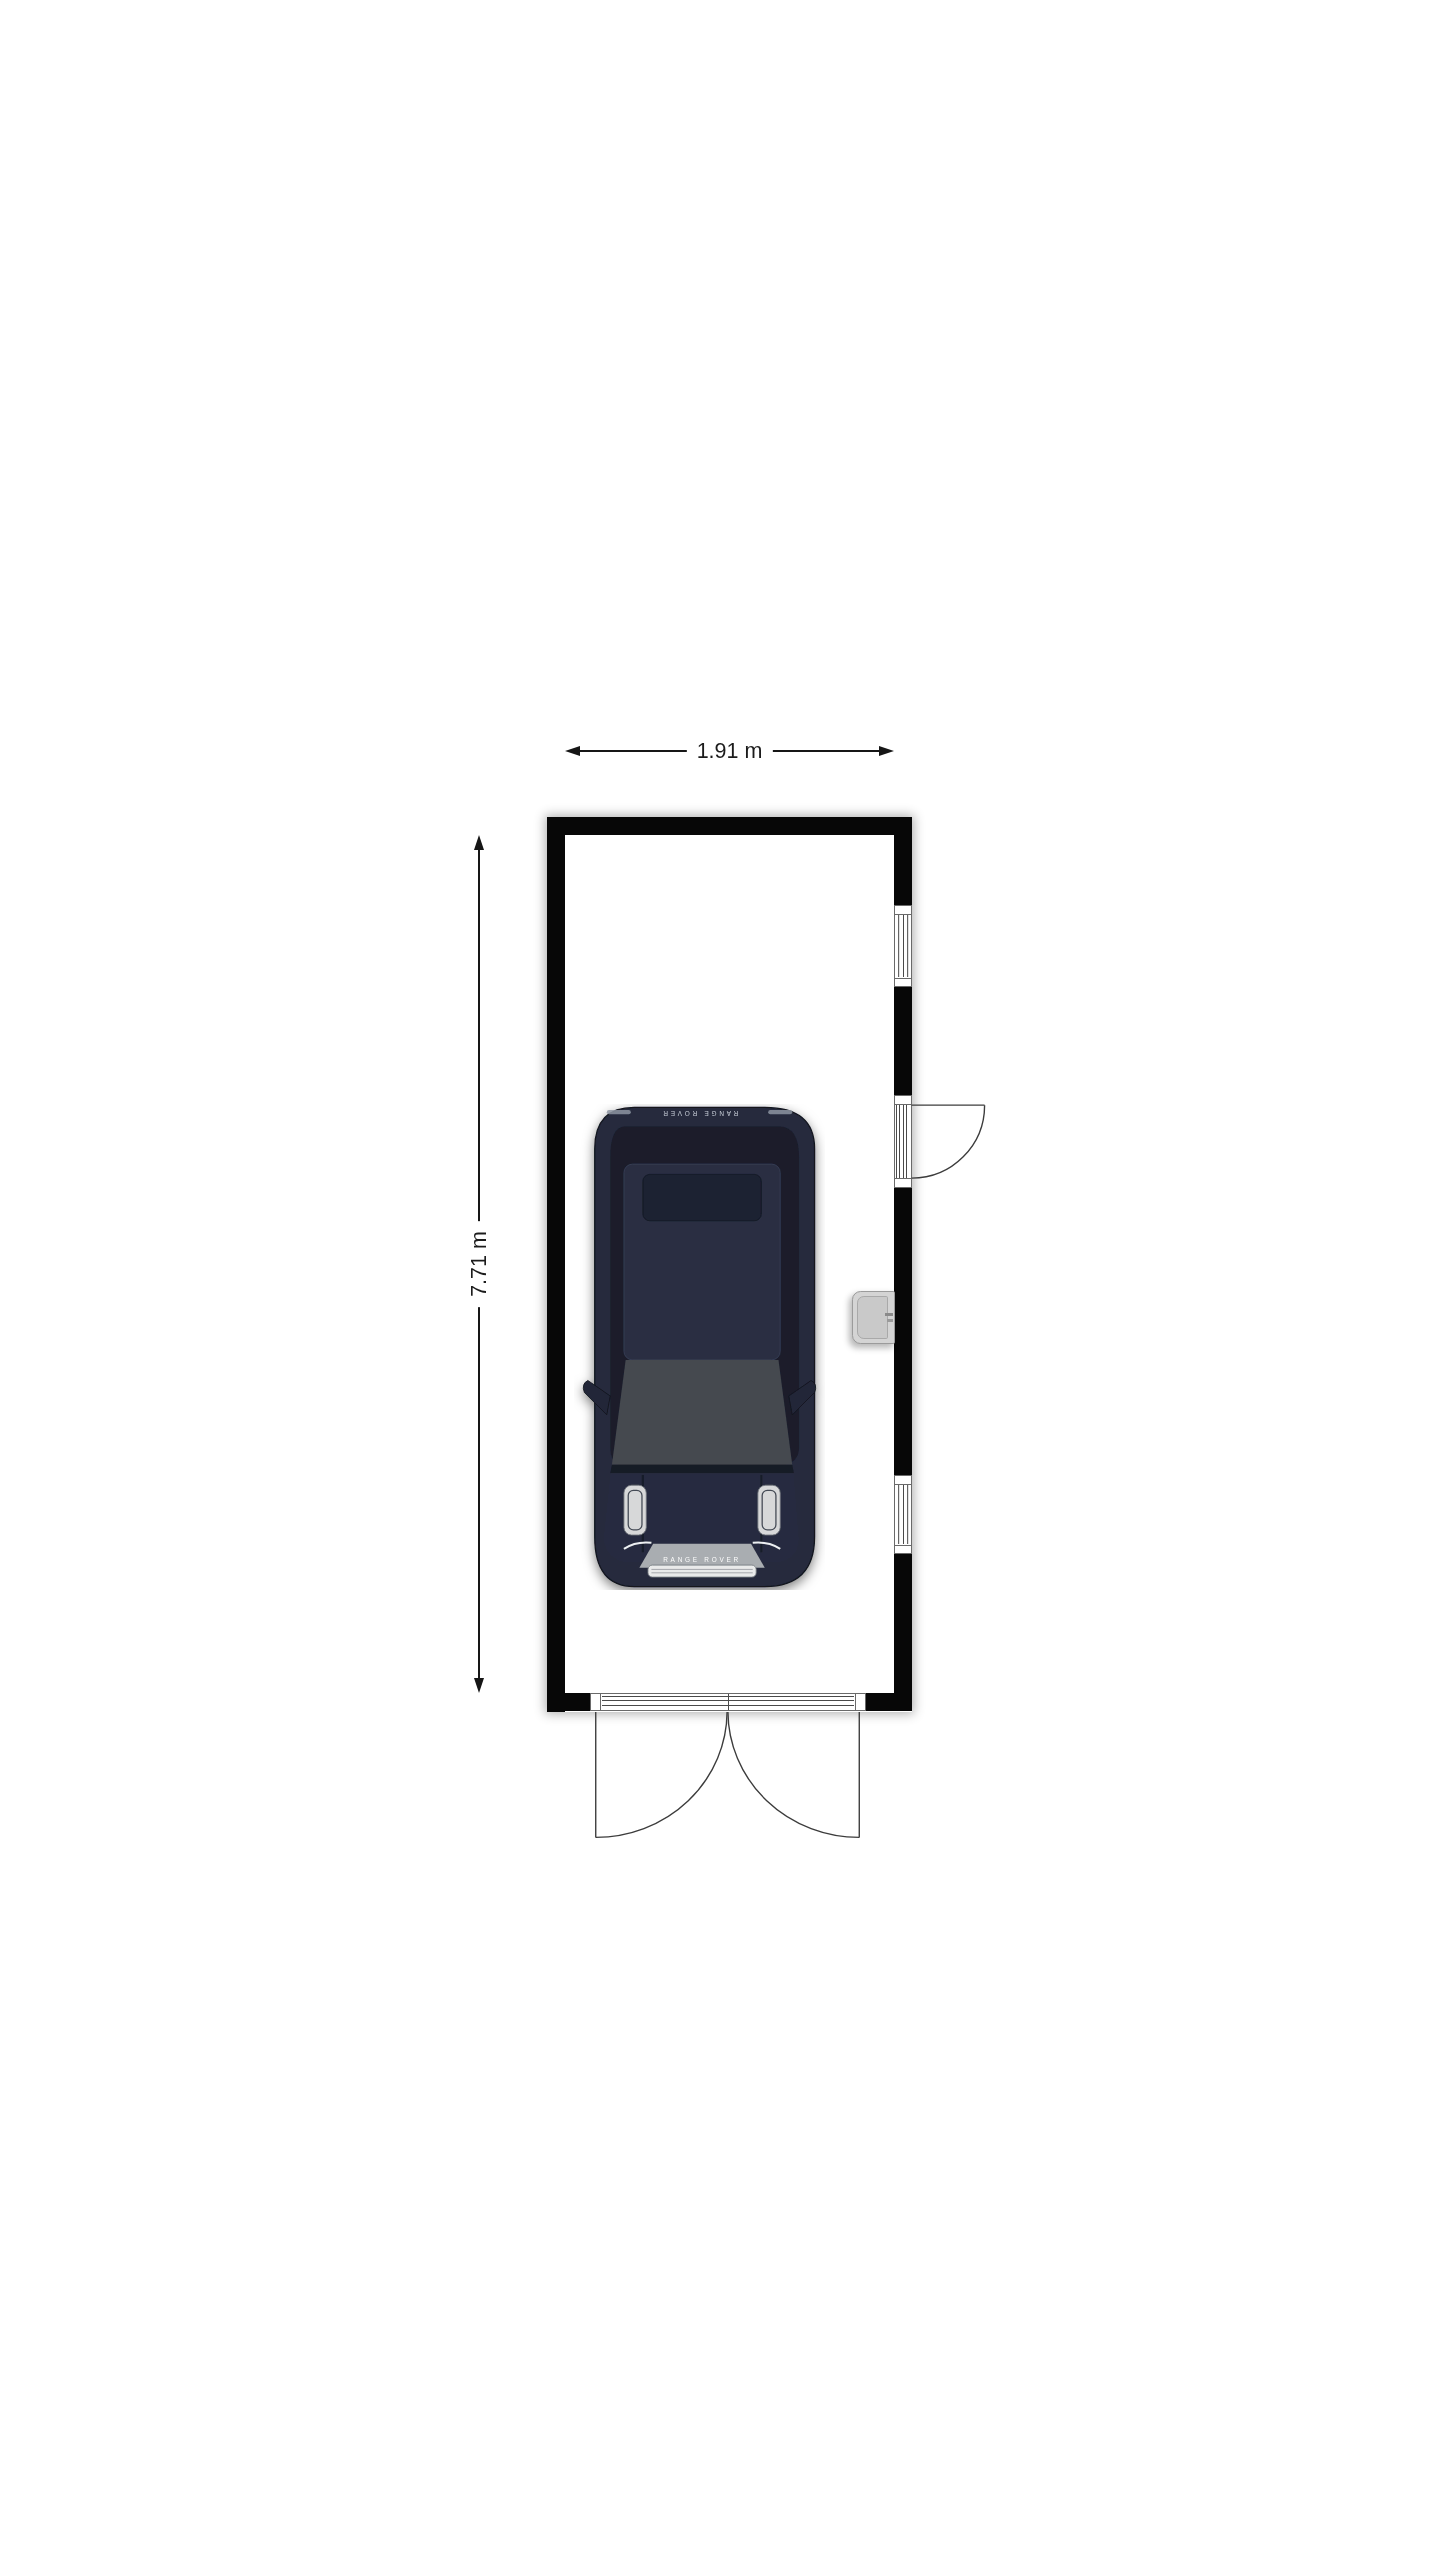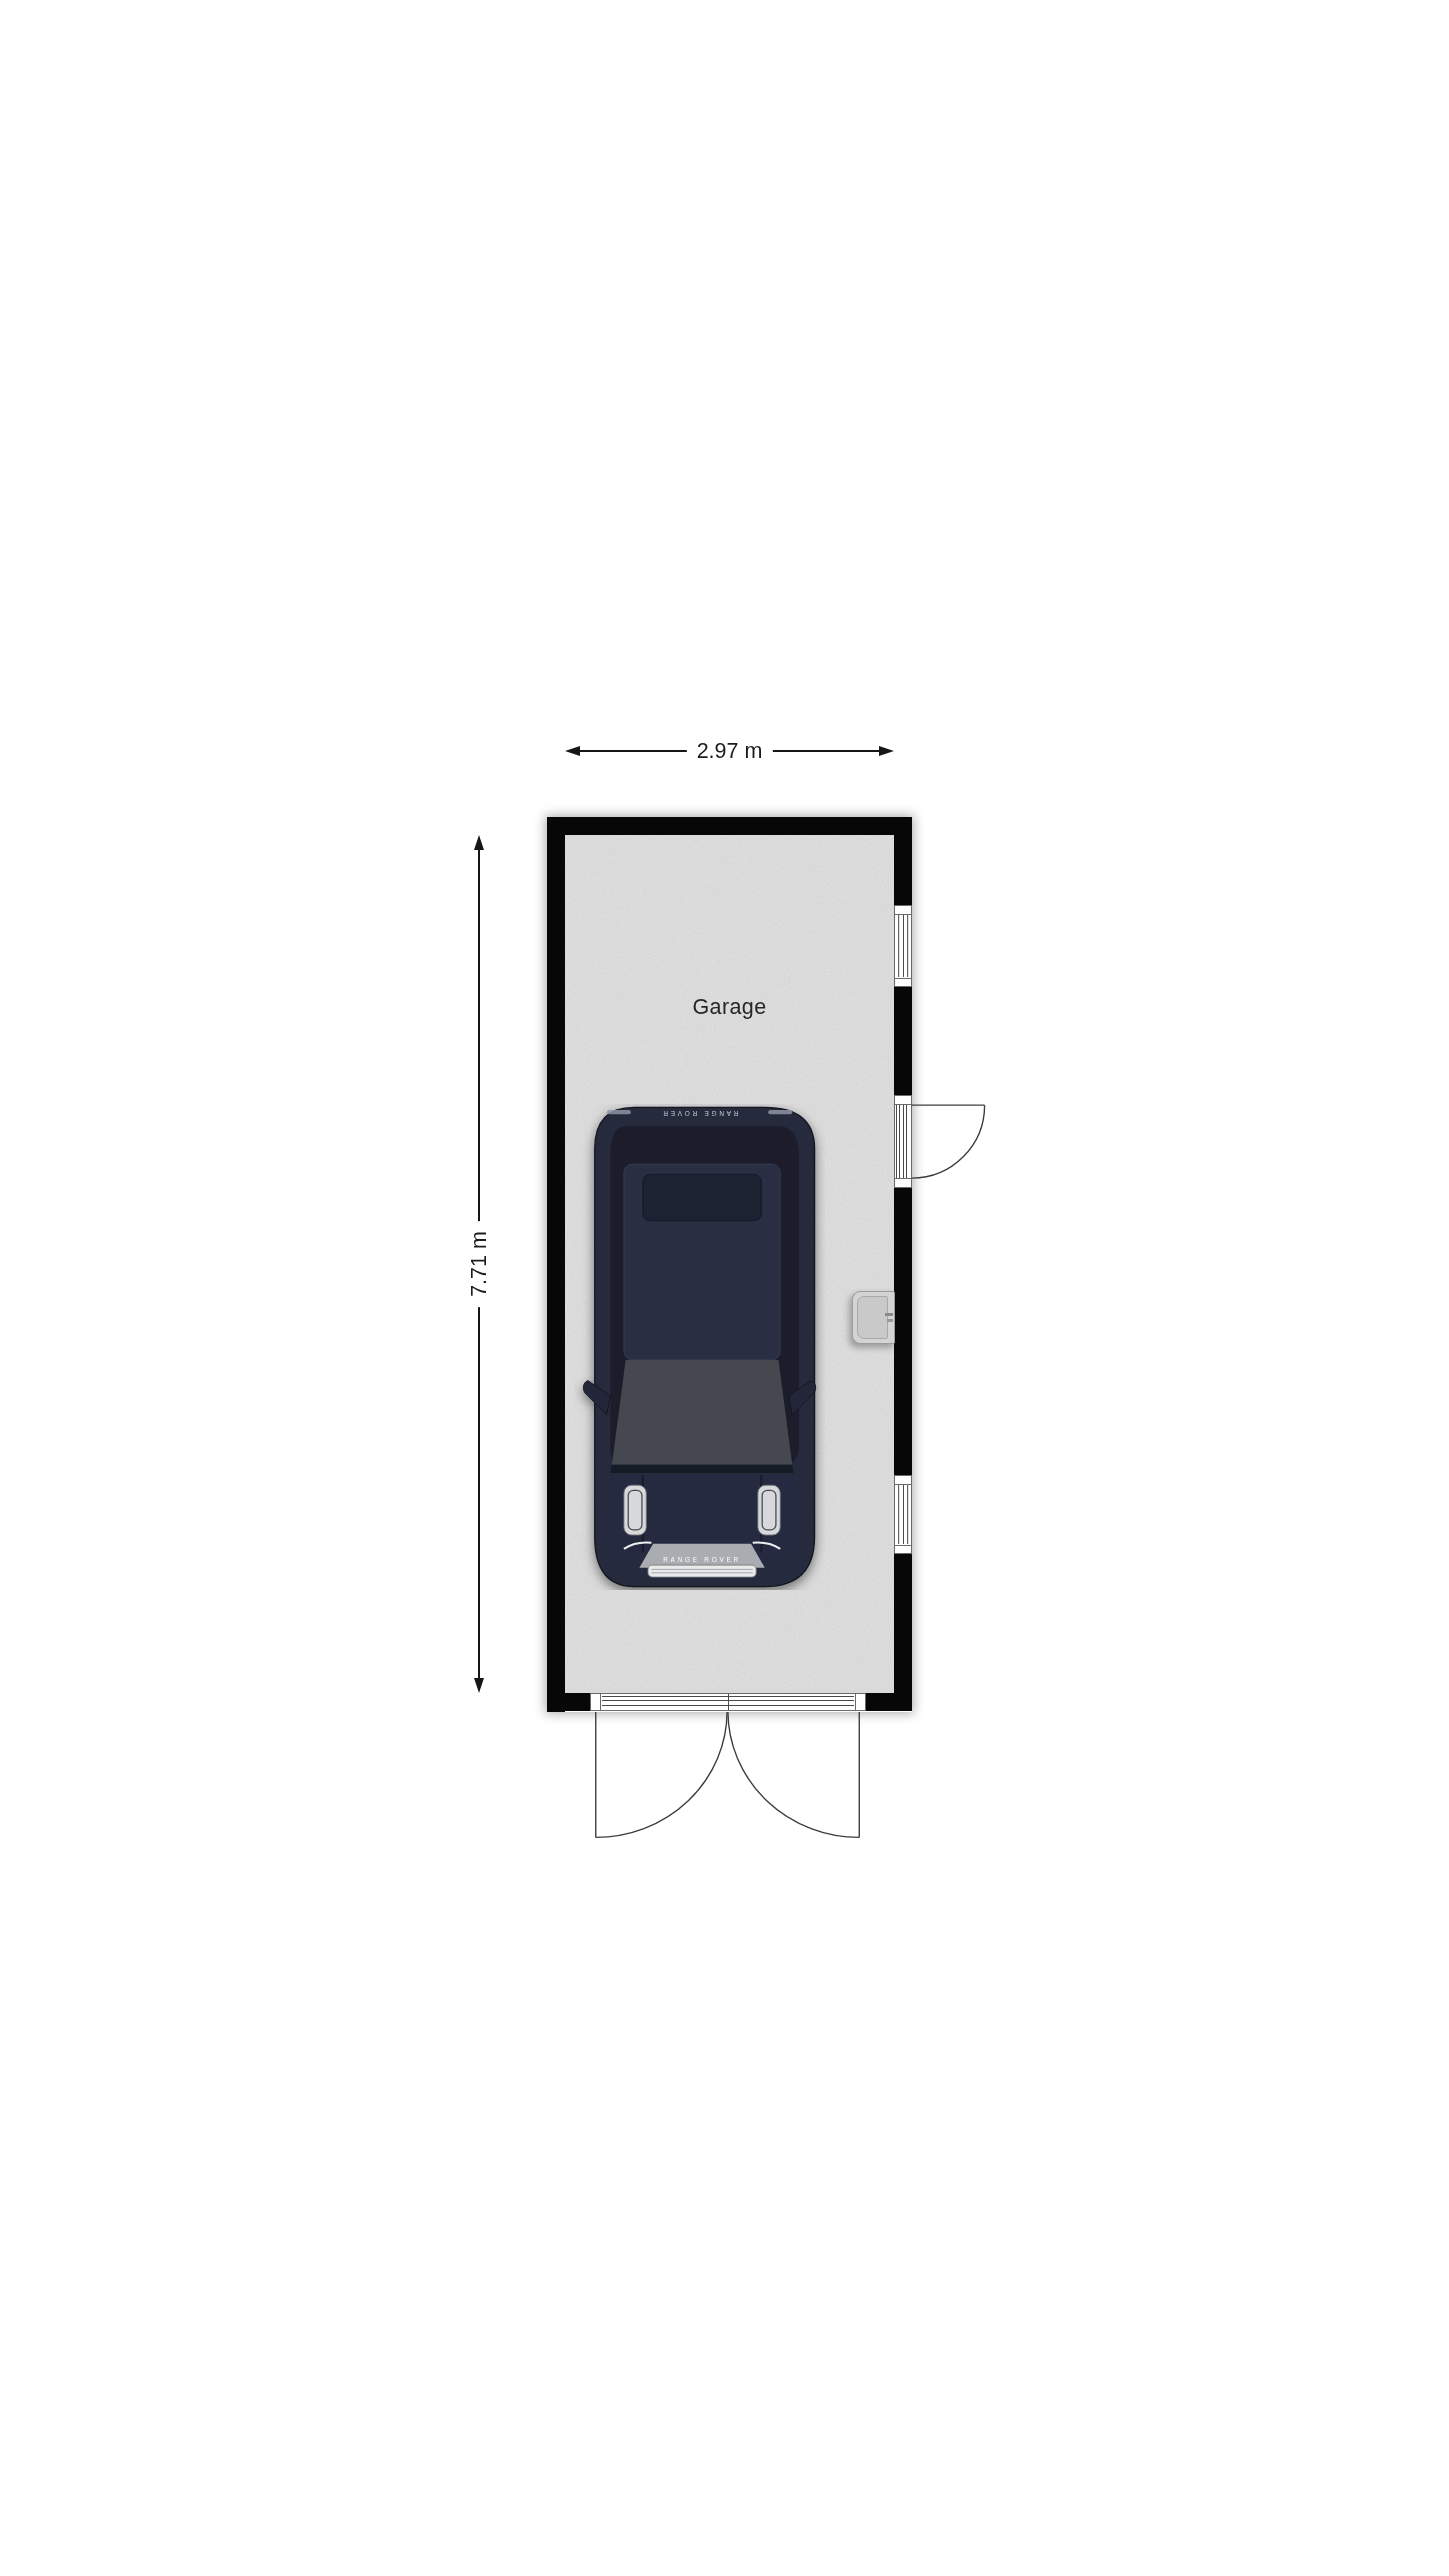--- a/index.html
+++ b/index.html
@@ -84,32 +84,20 @@
   .swing-svg{left:0;top:0;width:1449px;height:2576px;pointer-events:none;}
   .car{left:574px;top:1104px;width:251px;height:486px;}
 </style>
 </head>
 <body>
 
 <div class="canvas">
 
   <div class="abs plan-outer"></div>
 
-  <div class="abs floor">
-    <svg class="noise" viewBox="0 0 383 1000" width="329" height="859">
-      <defs>
-        <filter id="grain" x="0" y="0" width="100%" height="100%">
-          <feTurbulence type="fractalNoise" baseFrequency="0.8" numOctaves="2" stitchTiles="stitch"></feTurbulence>
-          <feColorMatrix type="matrix" values="0.08 0.08 0.08 0 0.585  0.08 0.08 0.08 0 0.585  0.08 0.08 0.08 0 0.585  0 0 0 0 1"></feColorMatrix>
-        </filter>
-      </defs>
-      <rect width="100%" height="100%" filter="url(#grain)"></rect>
-    </svg>
-    <div class="abs room-label">Garage</div>
-  </div>
 
   <div class="abs wall w-top"></div>
   <div class="abs wall w-left"></div>
   <div class="abs wall w-rA"></div>
   <div class="abs wall w-rB"></div>
   <div class="abs wall w-rC"></div>
   <div class="abs wall w-rD"></div>
   <div class="abs wall w-bL"></div>
   <div class="abs wall w-bR"></div>
 
@@ -204,21 +192,21 @@
 
       <path d="M58 518 Q72 509 90 511" stroke="#eceff2" stroke-width="2.5" fill="none"></path>
       <path d="M240 518 Q226 509 208 511" stroke="#eceff2" stroke-width="2.5" fill="none"></path>
     </g>
   </svg>
 
   <div class="abs dim dim-h">
     <div class="dline-h"></div>
     <div class="arr left"></div>
     <div class="arr right"></div>
-    <span class="dim-label">2.97 m</span>
+    <span class="dim-label">1.91 m</span>
   </div>
 
   <div class="abs dim dim-v">
     <div class="dline-v"></div>
     <div class="arr up"></div>
     <div class="arr down"></div>
     <span class="dim-label vert">7.71 m</span>
   </div>
 
 </div>

